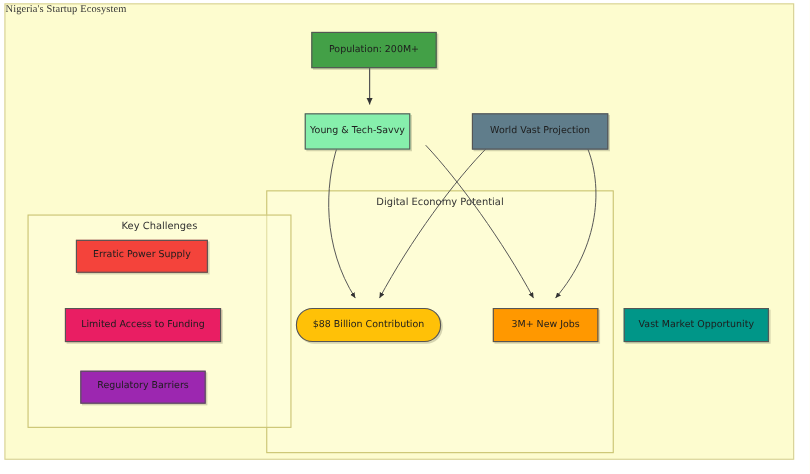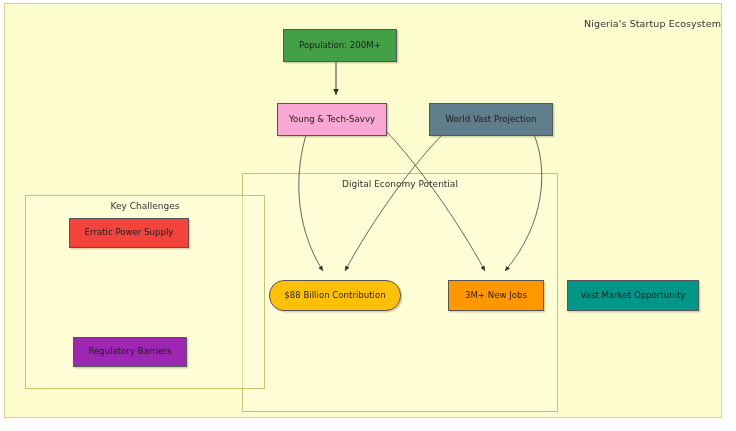--- a/index.html
+++ b/index.html
@@ -21,26 +21,27 @@
     width: 718px;
     height: 415px;
     background: #fdfccf;
     border: 1px solid #d6d095;
     box-sizing: border-box;
   }
 
   .diagram-title {
     position: absolute;
     left: 0;
-    top: 14px;
+    top: 0;
     width: 100%;
-    text-align: right;
+    text-align: left;
     font-size: 9.5px;
     color: #333333;
     letter-spacing: 0.1px;
+    font-family: Liberation Serif, serif;
   }
 
   
   .cluster {
     position: absolute;
     background: rgba(255,255,222,0.45);
     border: 1px solid #c9c26f;
     box-sizing: border-box;
   }
   .cluster-label {
@@ -75,21 +76,21 @@
     align-items: center;
     justify-content: center;
     font-size: 8.6px;
     color: #1d1d1d;
     text-align: center;
     line-height: 1.1;
     box-shadow: 1.5px 1.5px 0 rgba(120,120,90,0.30);
   }
 
   #node-population { left: 278px; top: 25px;  width: 114px; height: 33px; background: #43a047; }
-  #node-young      { left: 272px; top: 99px;  width: 110px; height: 33px; background: #f9a8d4; }
+  #node-young      { left: 272px; top: 99px;  width: 96px; height: 33px; background: #86efac; }
   #node-worldbank  { left: 424px; top: 99px;  width: 124px; height: 33px; background: #607d8b; }
   #node-88b        { left: 264px; top: 276px; width: 132px; height: 31px; background: #ffc107; border-radius: 15px; }
   #node-jobs       { left: 443px; top: 276px; width: 96px;  height: 31px; background: #ff9800; }
   #node-market     { left: 562px; top: 276px; width: 132px; height: 31px; background: #009688; }
   #node-power      { left: 64px;  top: 214px; width: 120px; height: 30px; background: #f4433b; }
   #node-funding    { left: 54px;  top: 276px; width: 142px; height: 31px; background: #e91e63; }
   #node-regulatory { left: 68px;  top: 333px; width: 114px; height: 30px; background: #9c27b0; }
 
   
   #edges {
@@ -141,16 +142,17 @@
   <div class="node" id="node-worldbank">World Vast Projection</div>
 
   <div class="node" id="node-88b">$88 Billion Contribution</div>
 
   <div class="node" id="node-jobs">3M+ New Jobs</div>
 
   <div class="node" id="node-market">Vast Market Opportunity</div>
 
   <div class="node" id="node-power">Erratic Power Supply</div>
 
+  <div class="node" id="node-funding">Limited Access to Funding</div>
 
   <div class="node" id="node-regulatory">Regulatory Barriers</div>
 
 </div>
 
 </body></html>

